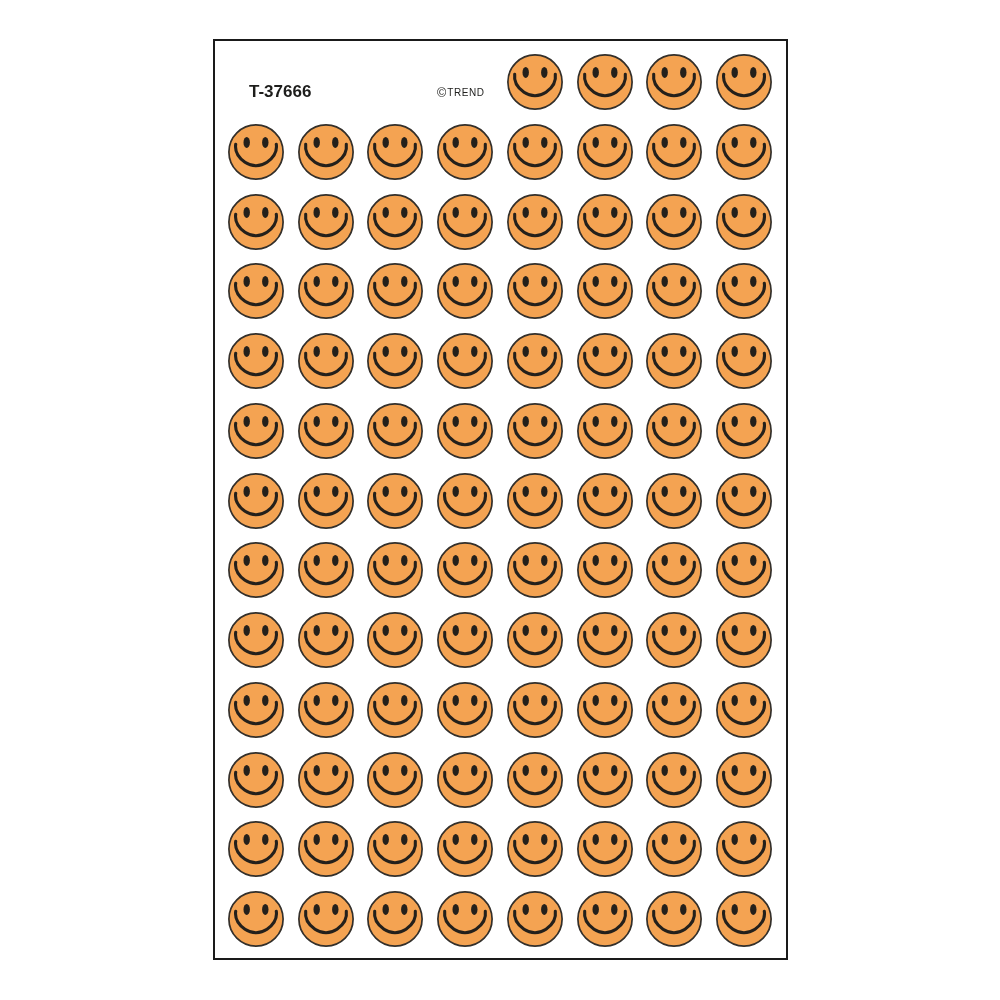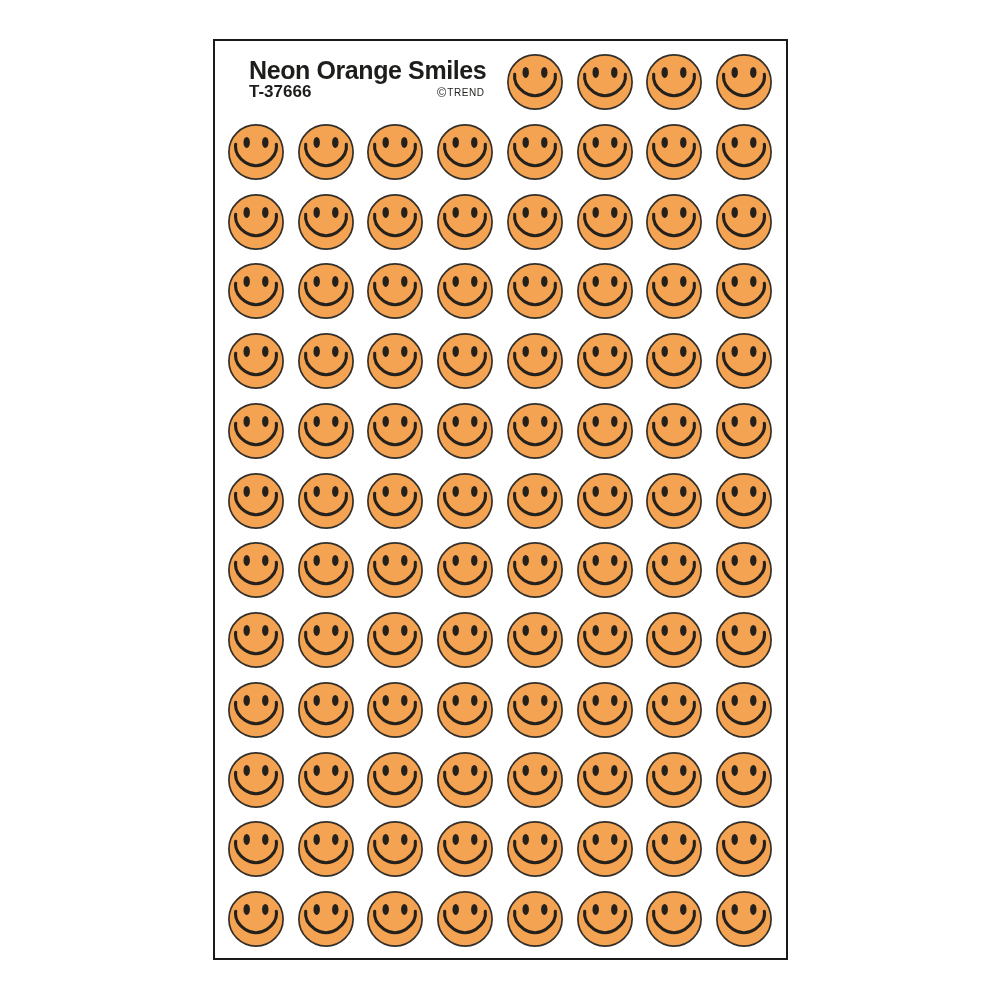--- a/index.html
+++ b/index.html
@@ -79,21 +79,20 @@
     width: 58px;
     height: 58px;
   }
 </style>
 </head>
 <body>
 
 <div class="canvas">
   <div class="sheet">
 
-    <div class="sheet-title">Neon Orange Smiles</div>
 
     <div class="sheet-code">T-37666</div>
 
     <div class="trend-mark">
       <span class="copyright-glyph">©</span>
       <span class="trend-word">TREND</span>
     </div>
 
     <div id="sticker-grid">
         <div class="sticker" style="left: 290.84px; top: 12px;">

